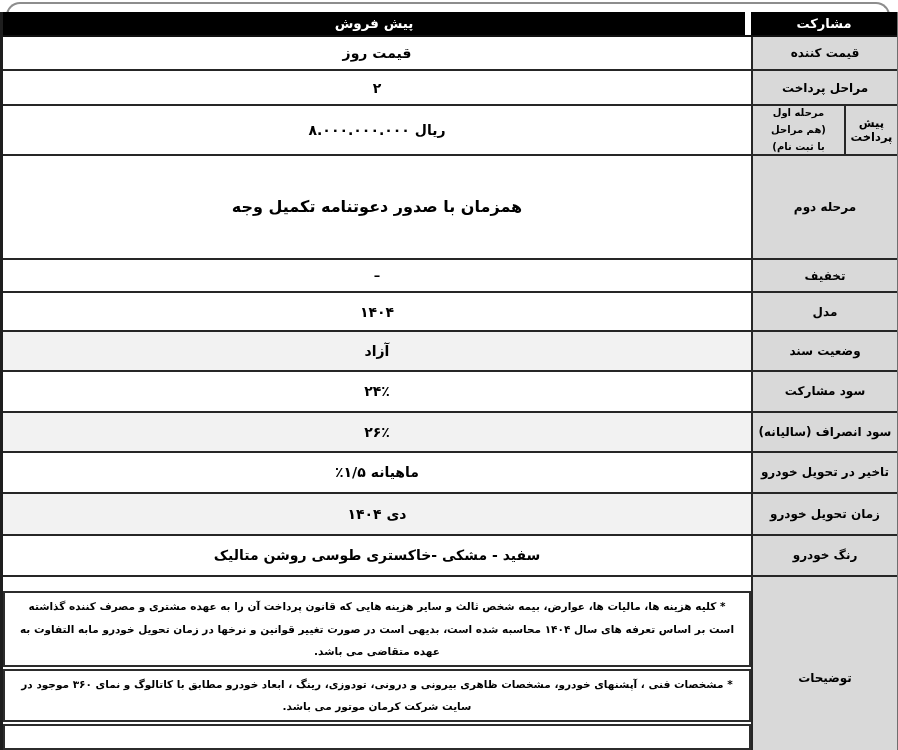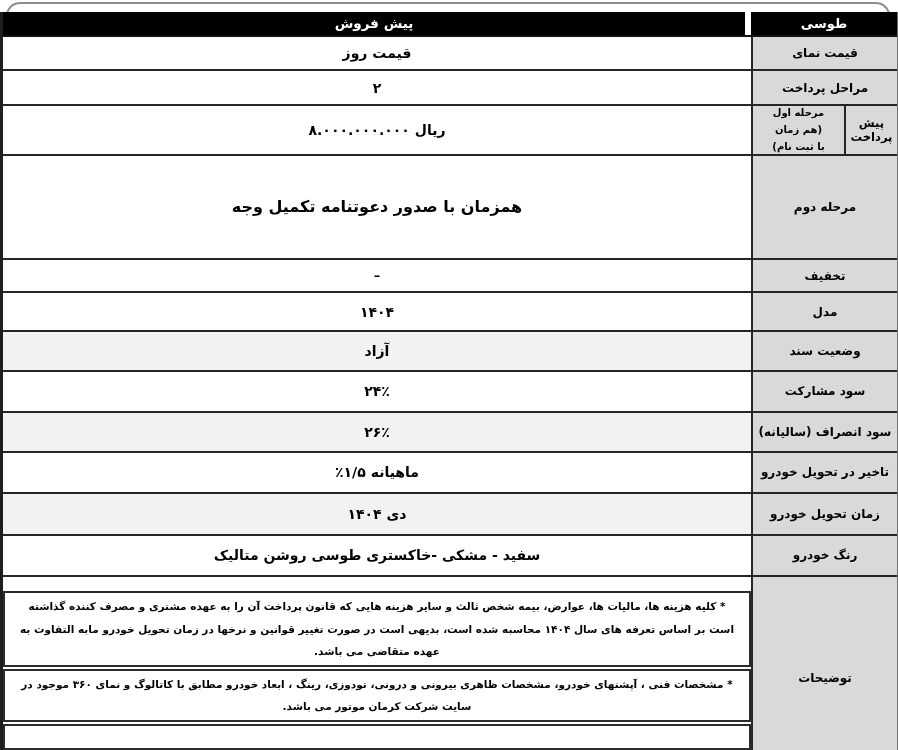--- a/index.html
+++ b/index.html
@@ -66,39 +66,39 @@
 </style>
 </head>
 <body>
 
 <div class="page">
   <div class="top-curve"></div>
 
   <div class="grid">
 
     <div class="row row-header" style="height:28px">
-      <div class="hcell cond">طوسی</div>
+      <div class="hcell cond">مشارکت</div>
       <div class="hcell presale">پیش فروش</div>
     </div>
 
     <div class="row" style="height:39px">
-      <div class="cell-label">قیمت نمای</div>
+      <div class="cell-label">قیمت کننده</div>
       <div class="cell-value">قیمت روز</div>
     </div>
 
     <div class="row" style="height:39px">
       <div class="cell-label">مراحل پرداخت</div>
       <div class="cell-value">۲</div>
     </div>
 
     <div class="row" style="height:50px">
       <div class="cell-label cell-label-main">پیش پرداخت</div>
       <div class="cell-label-sub">
         <span>مرحله اول</span>
-        <span>(هم زمان با ثبت نام)</span>
+        <span>(هم مراحل با ثبت نام)</span>
       </div>
       <div class="cell-value">
         <span class="ltr">۸.۰۰۰.۰۰۰.۰۰۰ ریال</span>
       </div>
     </div>
 
     <div class="row" style="height:118px">
       <div class="cell-label">مرحله دوم</div>
       <div class="cell-value" style="font-size:16px">همزمان با صدور دعوتنامه تکمیل وجه</div>
     </div>

